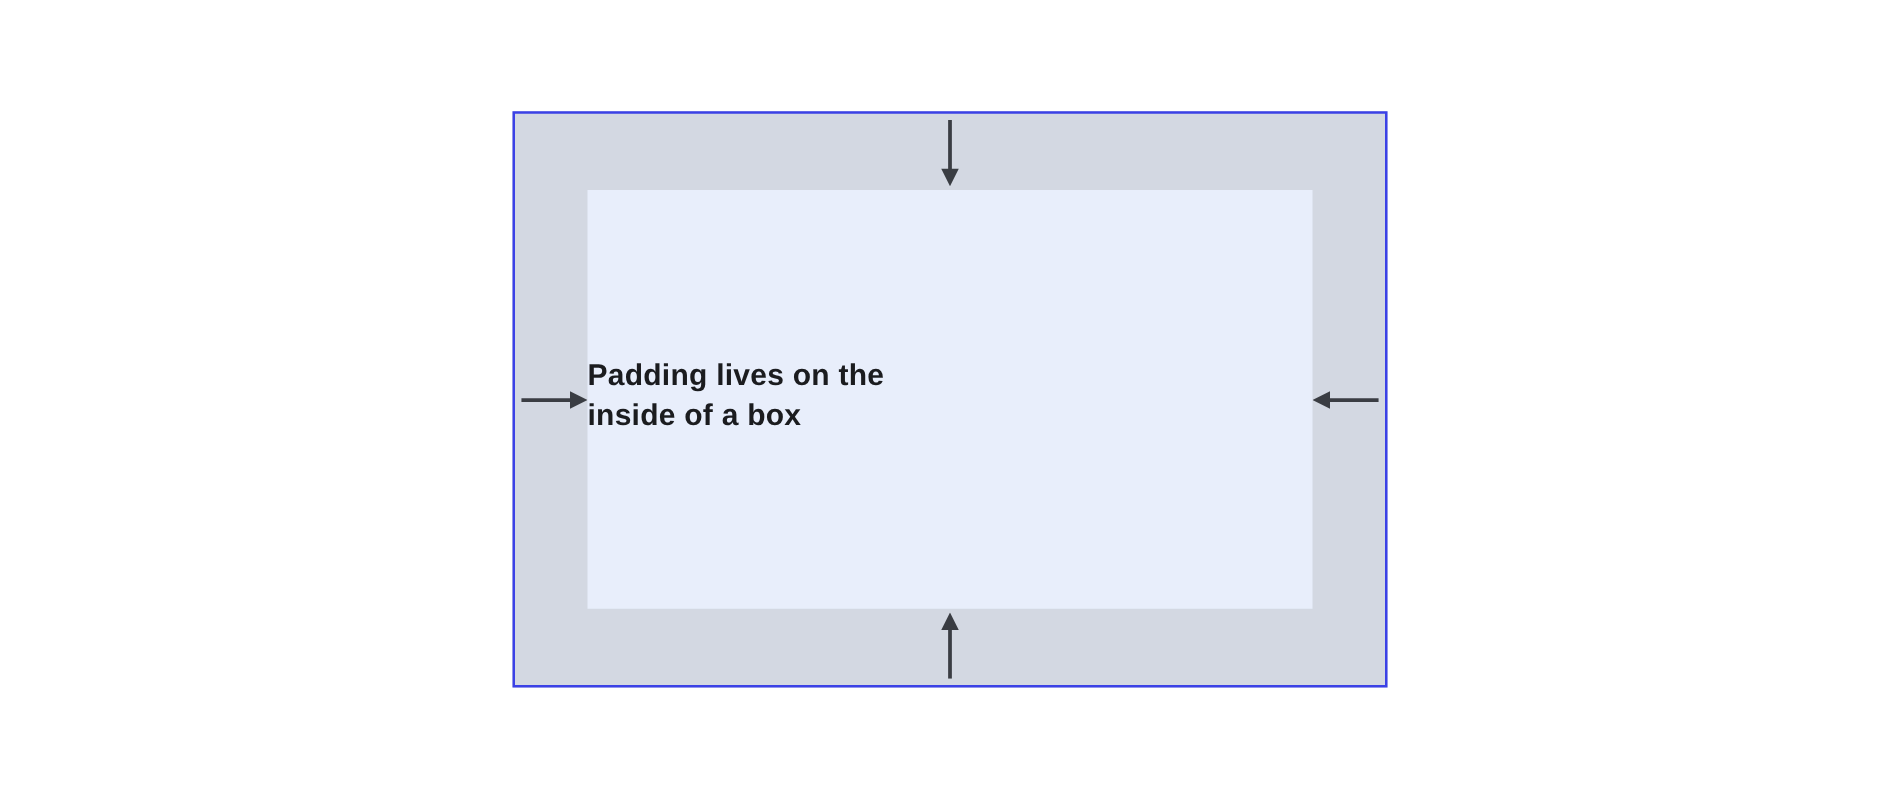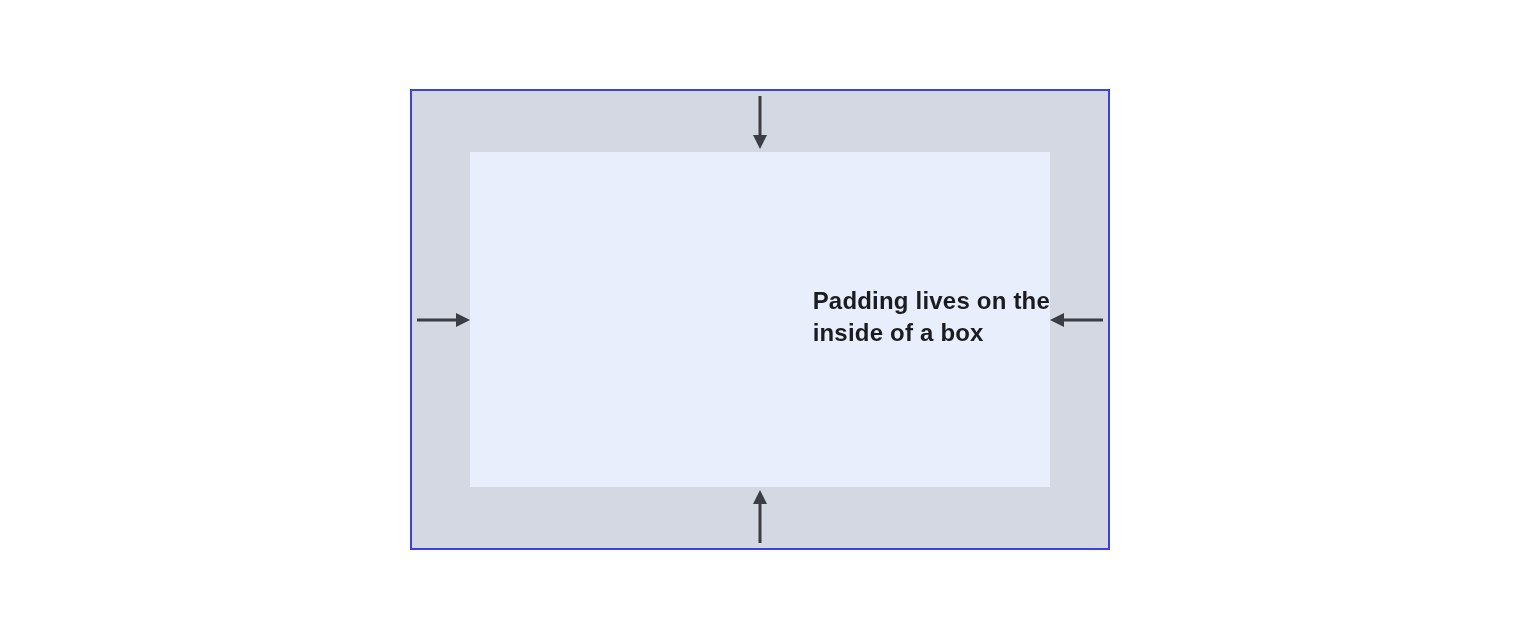--- a/index.html
+++ b/index.html
@@ -29,21 +29,21 @@
     background: var(--outer-bg);
     border: 2px solid var(--outer-border);
   }
   .inner-box {
     position: absolute;
     left: 58px; top: 61px;
     width: 580px; height: 335px;
     background: var(--inner-bg);
     display: flex;
     align-items: center;
-    justify-content: flex-end;
+    justify-content: flex-start;
   }
   .label {
     font-size: 24px;
     font-weight: 700;
     line-height: 32px;
     color: var(--text);
     text-align: left;
     white-space: pre-line;
     letter-spacing: 0.2px;
     transform: translateY(-3px);

